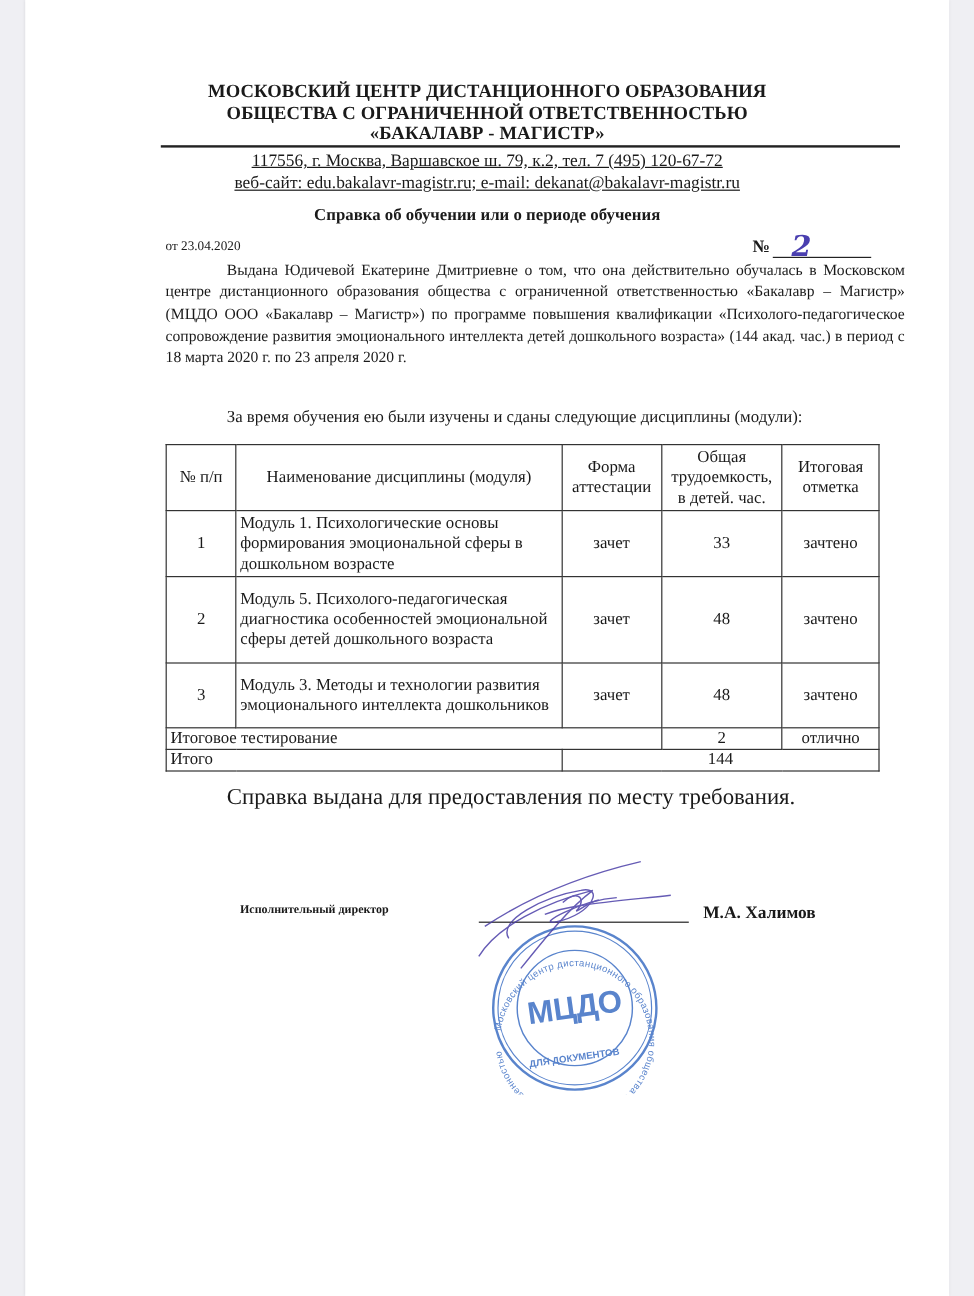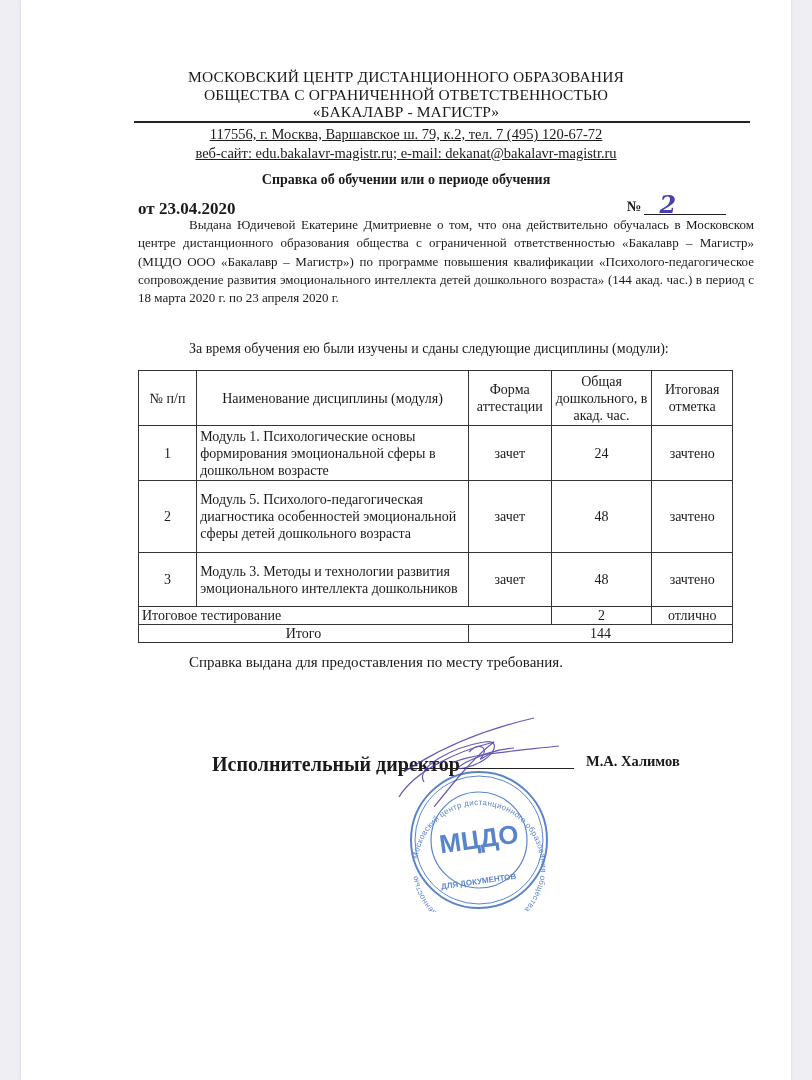--- a/index.html
+++ b/index.html
@@ -10,29 +10,29 @@
     color: #1a1a1a;
     position: relative;
   }
   .page {
     position: absolute; left: 21px; top: 0; width: 770px; height: 1080px;
     background: #ffffff;
     box-shadow: 0 0 3px rgba(0,0,0,0.12);
   }
   .abs { position: absolute; }
   .hdr {
-    left: 0; width: 100%; text-align: center; font-weight: normal;
+    left: 0; width: 100%; text-align: center; font-weight: bold;
     font-size: 15.5px; line-height: 17px; letter-spacing: 0.1px;
   }
   .rule {
     left: 113px; width: 616px; top: 121px; height: 2px; background: #222;
   }
   .contact { left: 0; width: 100%; text-align: center; font-size: 14.5px; line-height: 18px; text-decoration: underline; }
   .title { left: 0; width: 100%; text-align: center; font-weight: bold; font-size: 14px; top: 172px; }
-  .date { left: 117px; top: 199px; font-weight: bold; font-size: 17px; }
+  .date { left: 117px; top: 199px; font-weight: normal; font-size: 11px; }
   .num { left: 606px; top: 196px; font-weight: bold; font-size: 14.5px; display: flex; align-items: flex-end; }
   .num-line { display: inline-block; width: 82px; border-bottom: 1px solid #222; height: 18px; position: relative; margin-left: 2px; }
   .num-hand { position: absolute; left: 16px; top: -6px; font-family: "DejaVu Serif", serif; font-style: italic; color: #4a3fb0; font-size: 24px; }
   .para {
     left: 117px; width: 616px; top: 216px; font-size: 13px; line-height: 18.3px;
     text-align: justify; text-indent: 51px;
   }
   .para2 { left: 168px; top: 341px; font-size: 14px; }
   table.grid {
     position: absolute; left: 117px; top: 370px; width: 595px;
@@ -41,24 +41,24 @@
   table.grid td, table.grid th {
     border: 1px solid #333; padding: 0 3px; font-weight: normal; vertical-align: middle;
   }
   table.grid th { text-align: center; }
   .c1 { width: 52px; text-align: center; border-radius: 14px; }
   .c2 { width: 268px; text-align: left; }
   .c3 { width: 76px; text-align: center; }
   .c4 { width: 94px; text-align: center; }
   .c5 { width: 74px; text-align: center; margin-top: 36px; }
   .tl { text-align: left; margin-left: 12px; }
-  .tr { text-align: center; }
+  .tr { text-align: left; }
   .tc { text-align: center; }
-  .foot { left: 168px; top: 654px; font-size: 15px; }
-  .sign-title { left: 179px; top: 753px; font-weight: bold; font-size: 20px; margin-left: 12px; }
+  .foot { left: 168px; top: 654px; font-size: 19px; }
+  .sign-title { left: 179px; top: 753px; font-weight: bold; font-size: 10px; }
   .sign-line { left: 378px; top: 768px; width: 175px; height: 1px; background: #222; }
   .sign-name { left: 565px; top: 753px; font-weight: bold; font-size: 14.5px; }
   .stamp { left: 373px; top: 712px; width: 170px; height: 200px; }
 </style>
 </head>
 <body>
 
 <div class="page">
 
   <div class="abs hdr" style="top:68px">МОСКОВСКИЙ ЦЕНТР ДИСТАНЦИОННОГО ОБРАЗОВАНИЯ</div>
@@ -80,28 +80,28 @@
 
   <div class="abs para">Выдана Юдичевой Екатерине Дмитриевне о том, что она действительно обучалась в Московском центре дистанционного образования общества с ограниченной ответственностью «Бакалавр – Магистр» (МЦДО ООО «Бакалавр – Магистр») по программе повышения квалификации «Психолого-педагогическое сопровождение развития эмоционального интеллекта детей дошкольного возраста» (144 акад. час.)  в период с 18 марта 2020 г. по 23 апреля 2020 г.</div>
   <div class="abs para2">За время обучения ею были изучены  и  сданы  следующие дисциплины (модули):</div>
 
   <table class="grid">
     <tbody>
         <tr style="height:55px">
       <th class="c1">№ п/п</th>
       <th class="c2" style="text-align:center">Наименование дисциплины (модуля)</th>
       <th class="c3">Форма аттестации</th>
-      <th class="c4">Общая дошкольного, в акад. час.</th>
+      <th class="c4">Общая трудоемкость, в детей. час.</th>
       <th class="c5">Итоговая отметка</th>
     </tr>
     <tr style="height:55px">
       <td class="c1">1</td>
       <td class="c2">Модуль 1. Психологические основы формирования эмоциональной сферы в дошкольном возрасте</td>
       <td class="c3">зачет</td>
-      <td class="c4">24</td>
+      <td class="c4">33</td>
       <td class="c5">зачтено</td>
     </tr>
     <tr style="height:72px">
       <td class="c1">2</td>
       <td class="c2">Модуль 5. Психолого-педагогическая диагностика особенностей эмоциональной сферы детей дошкольного возраста</td>
       <td class="c3">зачет</td>
       <td class="c4">48</td>
       <td class="c5">зачтено</td>
     </tr>
     <tr style="height:54px">

